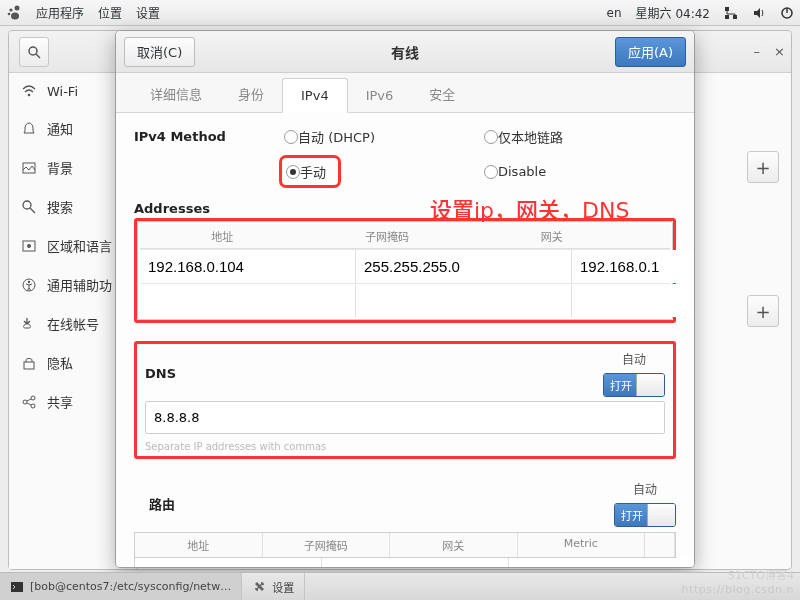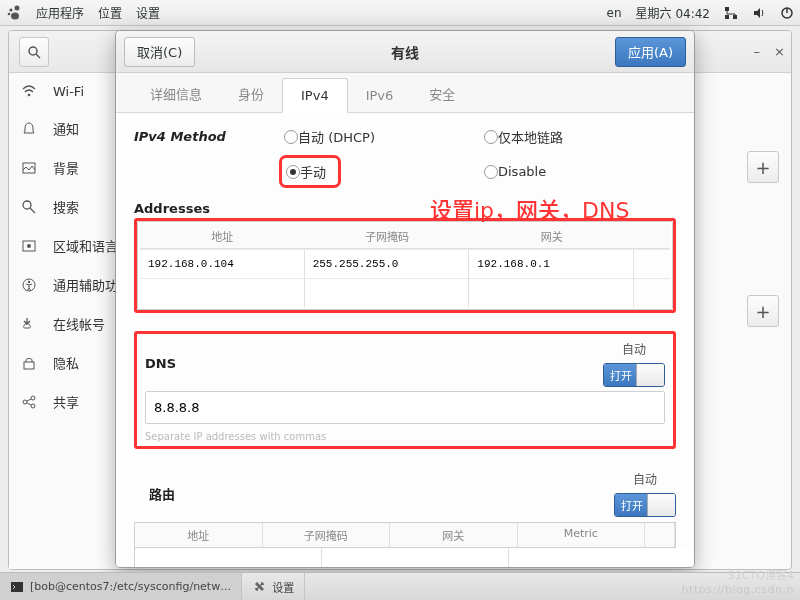--- a/index.html
+++ b/index.html
@@ -8,49 +8,49 @@
 .topbar { height: 26px; background: linear-gradient(#f6f6f6,#e8e8e8); border-bottom: 1px solid #c5c5c5; display: flex; align-items: center; padding: 0 6px; gap: 14px; font-size: 12px; }
 .topbar .spacer { flex: 1; }
 .topbar .logo { width: 16px; height: 16px; display:inline-block; }
 .topbar .sysicon { width:14px; height:14px; display:inline-flex; align-items:center; justify-content:center; }
 
 .settings-shell { position: absolute; top: 30px; left: 8px; right: 8px; bottom: 30px; background: #fafafa; border: 1px solid #bdbdbd; border-radius: 4px; display: flex; }
 .settings-titlebar { position:absolute; top:0; left:0; right:0; height:42px; background:linear-gradient(#f2f2f2,#e8e8e8); border-bottom:1px solid #cfcfcf; border-radius:4px 4px 0 0; display:flex; align-items:center; padding:0 10px; gap:8px; }
 .iconbtn { width:30px; height:30px; border:1px solid #c8c8c8; border-radius:3px; background:linear-gradient(#fdfdfd,#ececec); display:flex; align-items:center; justify-content:center; }
 .winbtns { position:absolute; right:6px; display:flex; gap:14px; color:#555; }
 .sidebar { margin-top:42px; width:128px; background:#fafafa; border-right:1px solid #ddd; display:flex; flex-direction:column; }
-.sideitem { display:flex; align-items:center; gap:16px; padding:10px 12px; color:#333; font-size:13px; }
+.sideitem { display:flex; align-items:center; gap:10px; padding:10px 12px; color:#333; font-size:13px; }
 .sideitem .sic { width:16px; height:16px; color:#555; display:flex; align-items:center; justify-content:center; }
 .main-area { margin-top:42px; flex:1; position:relative; }
 .plus-btn { position:absolute; right:12px; width:32px; height:32px; border:1px solid #c8c8c8; border-radius:3px; background:linear-gradient(#fdfdfd,#ececec); display:flex; align-items:center; justify-content:center; font-size:18px; color:#555; }
 
 .dialog { position:absolute; top:30px; left:115px; width:580px; height:538px; background:#fdfdfd; border:1px solid #9c9c9c; border-radius:5px; box-shadow:0 6px 20px rgba(0,0,0,.3); display:flex; flex-direction:column; overflow:hidden; }
 .dialog-header { height:42px; background:linear-gradient(#f4f4f4,#e6e6e6); border-bottom:1px solid #cfcfcf; display:flex; align-items:center; justify-content:center; position:relative; }
 .dialog-header .title { font-weight:600; font-size:14px; color:#333; }
 .hdrbtn { position:absolute; height:30px; padding:0 12px; border:1px solid #bcbcbc; border-radius:3px; background:linear-gradient(#fdfdfd,#ececec); font-size:13px; display:flex; align-items:center; }
 .hdrbtn.cancel { left:8px; }
 .hdrbtn.apply { right:8px; background:linear-gradient(#5a96d8,#3d78bf); border-color:#2e5d99; color:#fff; }
 .tabs { height:40px; display:flex; align-items:flex-end; padding:0 16px; gap:0; background:#f7f7f7; border-bottom:1px solid #d7d7d7; }
 .tab { padding:9px 18px; color:#888; font-size:13px; }
 .tab.active { color:#333; background:#fff; border:1px solid #d0d0d0; border-bottom:1px solid #fff; border-radius:3px 3px 0 0; margin-bottom:-1px; }
 .dialog-body { flex:1; overflow-y:auto; padding:14px 18px 0 18px; background:#fdfdfd; }
 .method-row { display:flex; align-items:flex-start; margin-bottom:18px; }
-.method-label { width:150px; font-weight:600; font-size:13px; color:#222; padding-top:2px;font-style:italic; }
+.method-label { width:150px; font-weight:600; font-size:13px; color:#222; padding-top:2px; }
 .radio-grid { display:grid; grid-template-columns:200px 180px; row-gap:14px; }
 .radio-opt { display:flex; align-items:center; gap:0; font-size:13px; color:#333; }
 .radio { width:14px; height:14px; border:1px solid #999; border-radius:50%; display:inline-flex; align-items:center; justify-content:center; background:#fff; }
 .radio.checked::after { content:""; width:6px; height:6px; background:#333; border-radius:50%; }
 .hl-red { outline:3px solid #f33; outline-offset:2px; border-radius:2px; }
 .section-title { font-weight:600; font-size:13px; color:#222; margin:8px 0 2px 0; }
 .addr-box { border:1px solid #cfcfcf; border-radius:2px; }
 .addr-head, .addr-row { display:grid; grid-template-columns:1fr 1fr 1fr 36px; }
 .addr-head div { text-align:center; font-size:11px; color:#888; padding:4px 0; background:#fafafa; border-bottom:1px solid #e0e0e0; }
 .addr-row { border-top:1px solid #e8e8e8; }
 .addr-row:first-of-type { border-top:none; }
-.cell-input { border:none; border-right:1px solid #e0e0e0; padding:8px 8px; font-size:11px; font-family:Liberation Mono, monospace; outline:none; background:#fff; }
+.cell-input { border:none; border-right:1px solid #e0e0e0; padding:8px 8px; font-size:15px; font-family:Liberation Sans, sans-serif; outline:none; background:#fff; }
 .dns-row, .route-row { display:flex; align-items:center; justify-content:space-between; margin-top:20px; }
 .switch-wrap { display:flex; align-items:center; gap:6px; font-size:12px; color:#555;flex-direction:column; }
 .switch { width:62px; height:24px; border:1px solid #2e5d99; border-radius:3px; background:#ddd; position:relative; overflow:hidden; }
 .switch .on { position:absolute; left:0; top:0; bottom:0; width:34px; background:linear-gradient(#5a96d8,#3d78bf); color:#fff; font-size:11px; display:flex; align-items:center; justify-content:center; }
 .switch .knob { position:absolute; right:0; top:0; bottom:0; width:28px; background:linear-gradient(#fdfdfd,#e8e8e8); border-left:1px solid #aaa; }
 .dns-input { width:100%; border:1px solid #cfcfcf; border-radius:2px; padding:8px; font-size:13px; margin-top:4px; font-family:inherit; }
 .hint { font-size:10px; color:#bbb; margin-top:7px; }
 .route-head { display:grid; grid-template-columns:1fr 1fr 1fr 1fr 30px; font-size:11px; color:#888; text-align:center; margin-top:4px; border:1px solid #cfcfcf; border-bottom:none; background:#fafafa; }
 .route-head div { padding:4px 0; border-right:1px solid #e0e0e0; }
 .route-row2 { display:grid; grid-template-columns:1fr 1fr 1fr 1fr 30px; border:1px solid #cfcfcf; }

